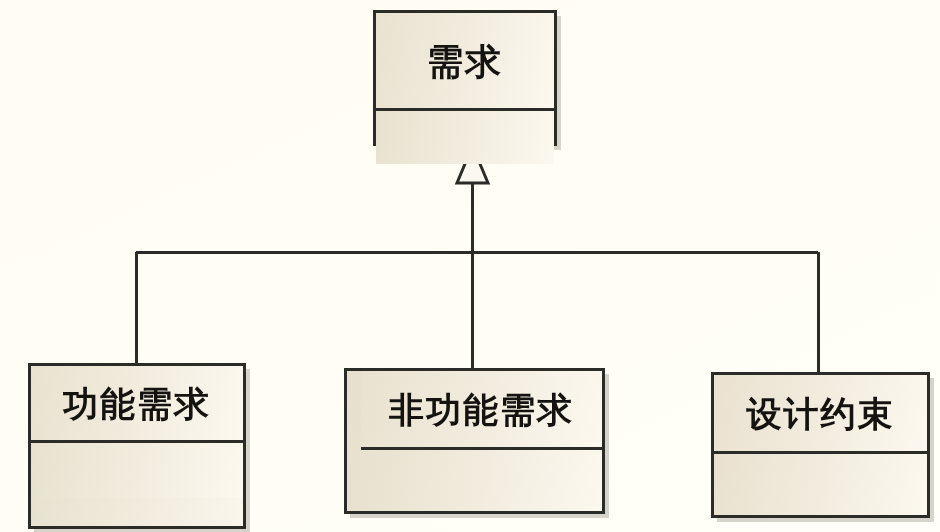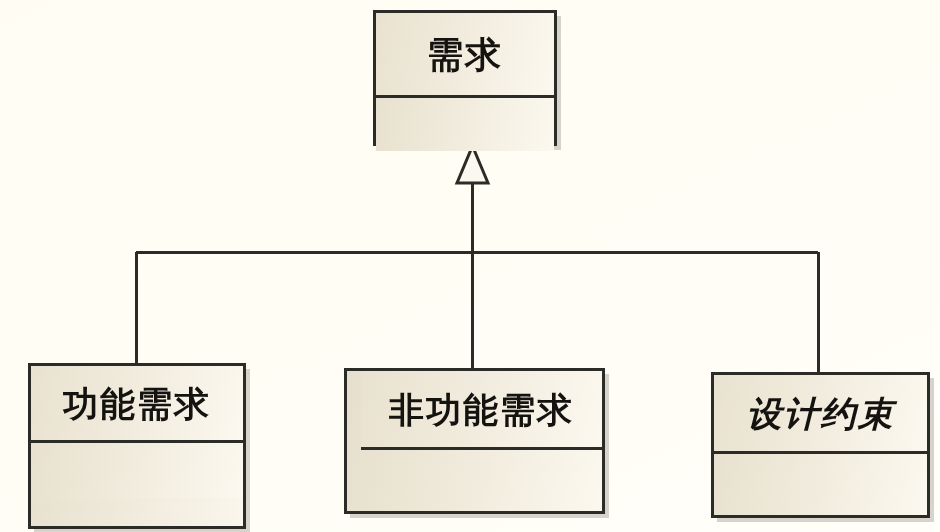--- a/index.html
+++ b/index.html
@@ -50,40 +50,40 @@
     color: #14130f;
     letter-spacing: 2px;
     white-space: nowrap;
     line-height: 1;
   }
 
   
   #class-requirement {
     left: 373px; top: 10px; width: 184px; height: 136px;
   }
-  #class-requirement .uml-name-compartment { height: 85px; }
+  #class-requirement .uml-name-compartment { height: 98px; }
   #class-requirement .uml-attr-compartment { height: 53px; }
   #class-requirement .uml-name-text { font-size: 36px; }
 
   #class-functional-requirement {
     left: 28px; top: 363px; width: 218px; height: 166px;
   }
   #class-functional-requirement .uml-name-compartment { height: 77px; }
   #class-functional-requirement .uml-attr-compartment { height: 55px; }
   #class-functional-requirement .uml-name-text { font-size: 35px; }
 
   #class-nonfunctional-requirement {
     left: 344px; top: 368px; width: 261px; height: 146px; padding-left: 14px;
   }
   #class-nonfunctional-requirement .uml-name-compartment { height: 79px; }
   #class-nonfunctional-requirement .uml-attr-compartment { height: 61px; }
   #class-nonfunctional-requirement .uml-name-text { font-size: 35px; }
 
   #class-design-constraint {
-    left: 711px; top: 372px; width: 219px; height: 146px; font-style: italic;
+    left: 711px; top: 372px; width: 219px; height: 146px;
   }
   #class-design-constraint .uml-name-compartment { height: 79px; }
   #class-design-constraint .uml-attr-compartment { height: 61px; }
   #class-design-constraint .uml-name-text { font-size: 35px; }
 </style>
 </head>
 <body>
 
 <div id="diagram-canvas">
 

